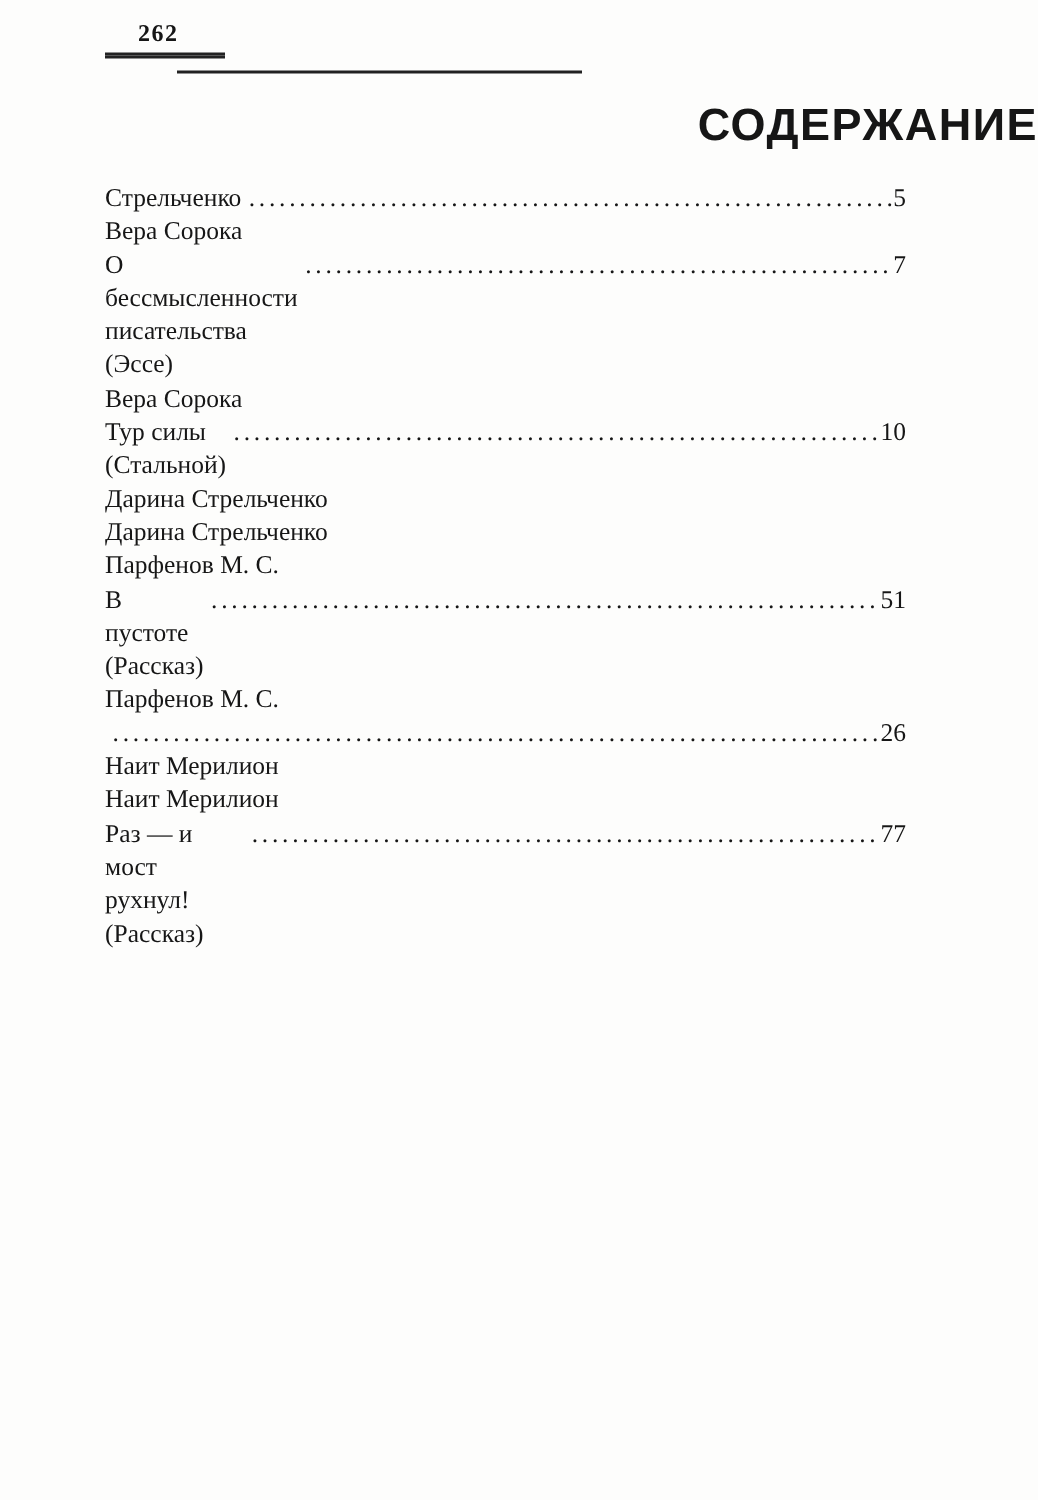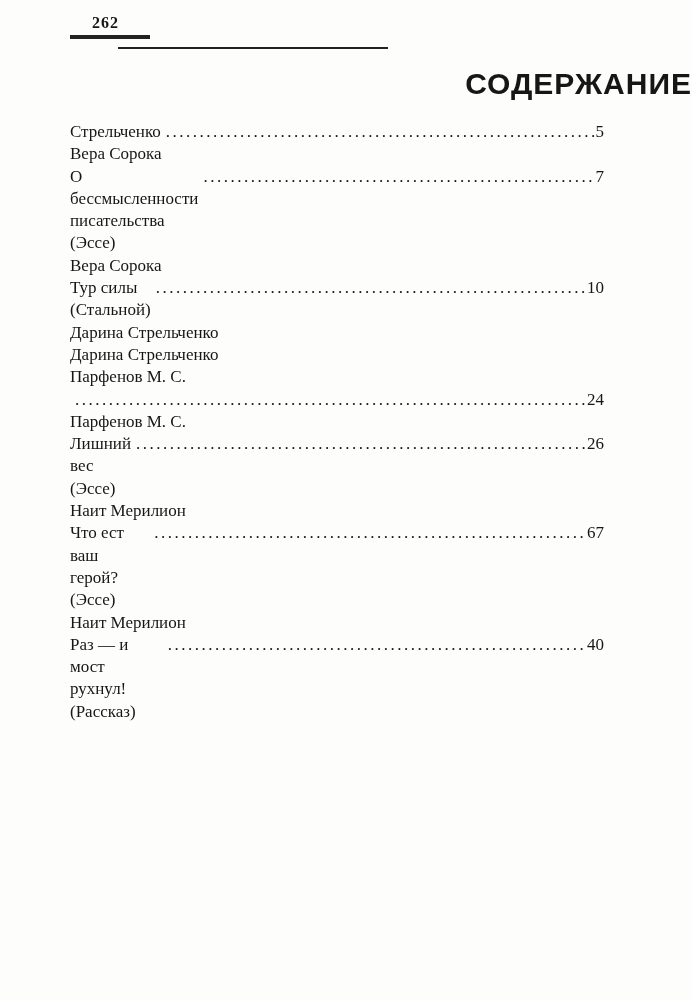--- a/index.html
+++ b/index.html
@@ -98,41 +98,36 @@
       <div class="row author">
         <span class="txt">Дарина Стрельченко</span>
       </div>
       <div class="row author">
         <span class="txt">Дарина Стрельченко</span>
       </div>
       <div class="row author">
         <span class="txt">Парфенов М. С.</span>
       </div>
       <div class="row item">
+        <span class="txt">В пустоте (Рассказ)</span>
         <span class="dots"></span>
-        <span class="pg">24</span>
+        <span class="pg">51</span>
       </div>
       <div class="row author">
         <span class="txt">Парфенов М. С.</span>
       </div>
       <div class="row item">
-        <span class="txt">Лишний вес (Эссе)</span>
         <span class="dots"></span>
         <span class="pg">26</span>
       </div>
       <div class="row author">
         <span class="txt">Наит Мерилион</span>
-      </div>
-      <div class="row item">
-        <span class="txt">Что ест ваш герой? (Эссе)</span>
-        <span class="dots"></span>
-        <span class="pg">67</span>
       </div>
       <div class="row author">
         <span class="txt">Наит Мерилион</span>
       </div>
       <div class="row item">
         <span class="txt">Раз — и мост рухнул! (Рассказ)</span>
         <span class="dots"></span>
-        <span class="pg">40</span>
+        <span class="pg">77</span>
       </div>
     </div>
 </div>
 
 </body></html>

